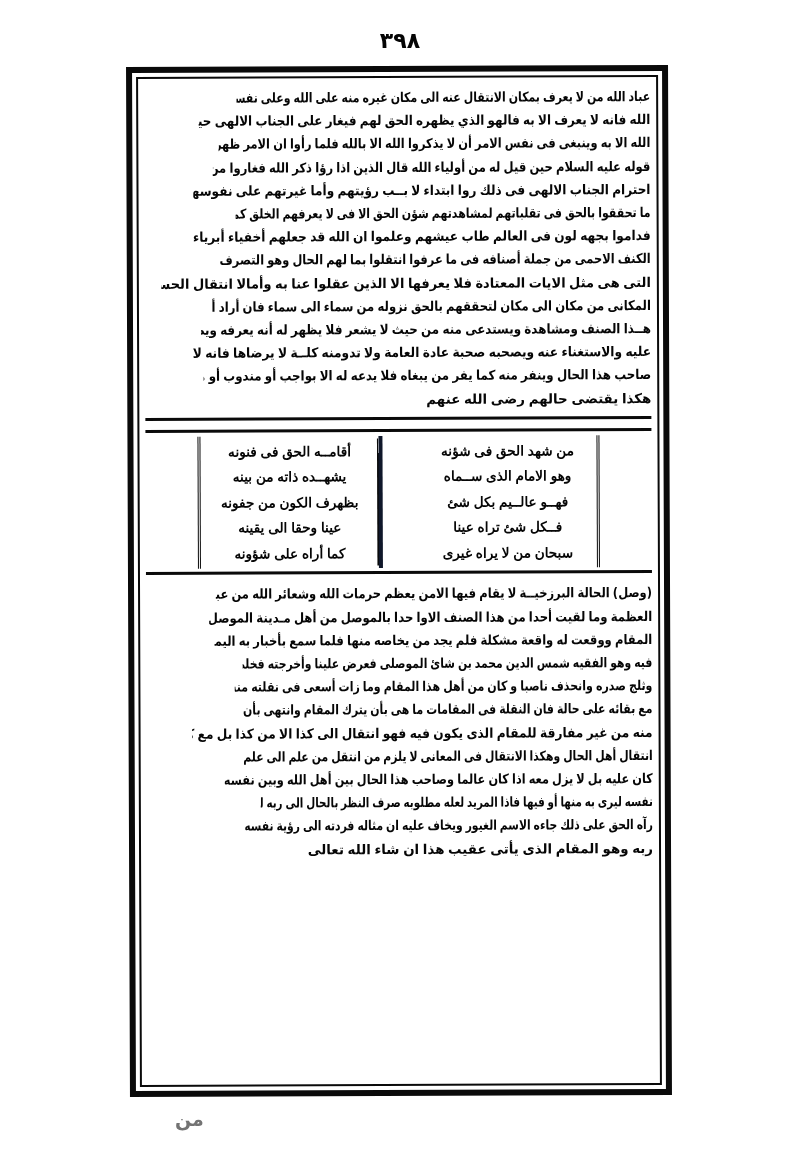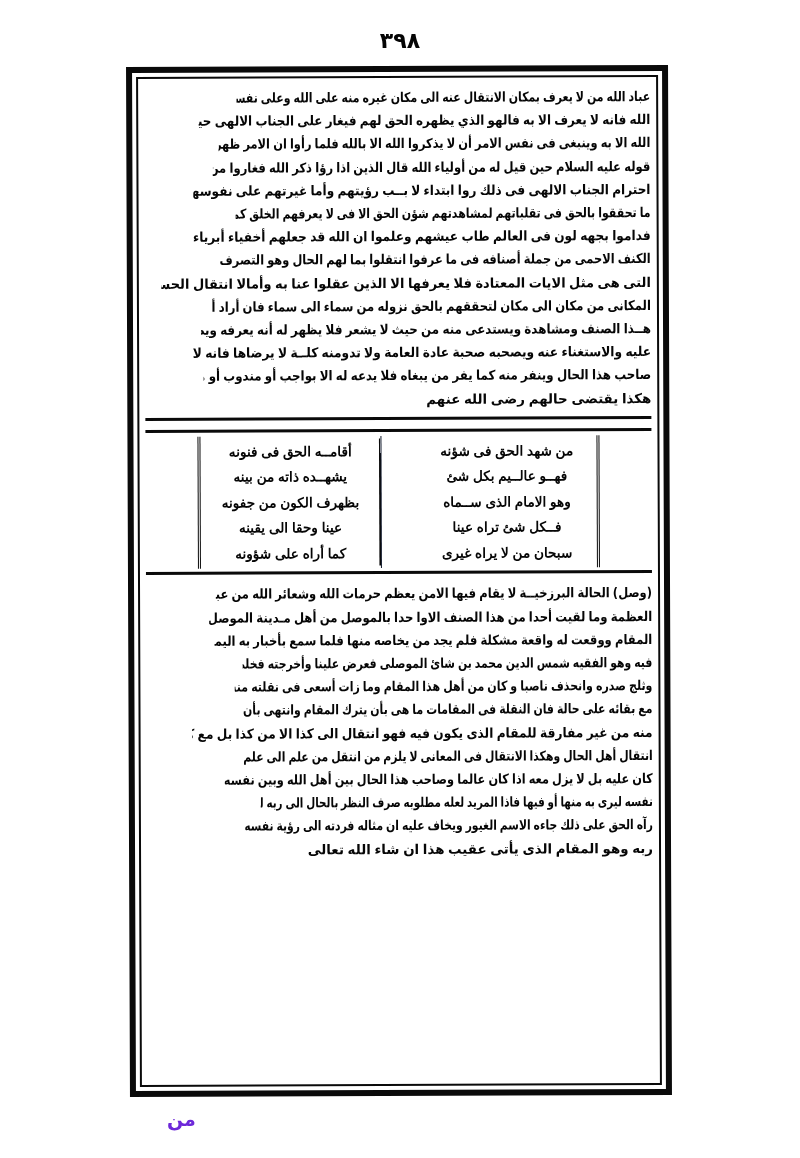--- a/index.html
+++ b/index.html
@@ -114,21 +114,21 @@
   }
   .margin-col.left-edge {
     border-right: 3px double #0a0a0a;
   }
   .verse-col {
     flex: 1 1 0;
     padding: 3px 8px 2px 8px;
     direction: rtl;
   }
   .verse-col.col-right {
-    border-left: 1px solid #0f172a;
+    border-left: 4px solid #0f172a;
     box-shadow: -4px 0 0 -2.5px #0a0a0a;
     padding-left: 44px;
   }
   .verse-line {
     display: block;
     font-family: Liberation Sans, sans-serif;
     font-weight: bold;
     font-size: 13.6px;
     line-height: 25.5px;
     color: #060606;
@@ -140,26 +140,26 @@
   
   .sep-rule {
     height: 0;
     border-top: 3px solid #0a0a0a;
     margin: 6px 0 0 0;
   }
 
   
   .catchword {
     position: absolute;
-    left: 167px;
+    left: 175px;
     top: 1108px;
     font-family: "DejaVu Sans", sans-serif;
     font-weight: bold;
     font-size: 19px;
-    color: #6d28d9;
+    color: #737373;
     direction: rtl;
   }
 </style>
 </head>
 <body>
 
 <div class="page">
 
   <div class="page-number">٣٩٨</div>
 
@@ -188,22 +188,22 @@
 
     <div class="sep-rule"></div>
 
     <div class="verse-table">
       <div class="verse-grid">
 
         <div class="margin-col right-edge"></div>
 
         <div class="verse-col col-right">
           <span class="verse-line">من شهد الحق فى شؤنه</span>
+          <span class="verse-line">وهو الامام الذى ســماه</span>
           <span class="verse-line">فهــو عالــيم بكل شئ</span>
-          <span class="verse-line">وهو الامام الذى ســماه</span>
           <span class="verse-line">فــكل شئ تراه عينا</span>
           <span class="verse-line">سبحان من لا يراه غيرى</span>
         </div>
 
         <div class="verse-col col-left">
           <span class="verse-line">أقامــه الحق فى فنونه</span>
           <span class="verse-line">يشهــده ذاته من بينه</span>
           <span class="verse-line">بظهرف الكون من جفونه</span>
           <span class="verse-line">عينا وحقا الى يقينه</span>
           <span class="verse-line">كما أراه على شؤونه</span>

